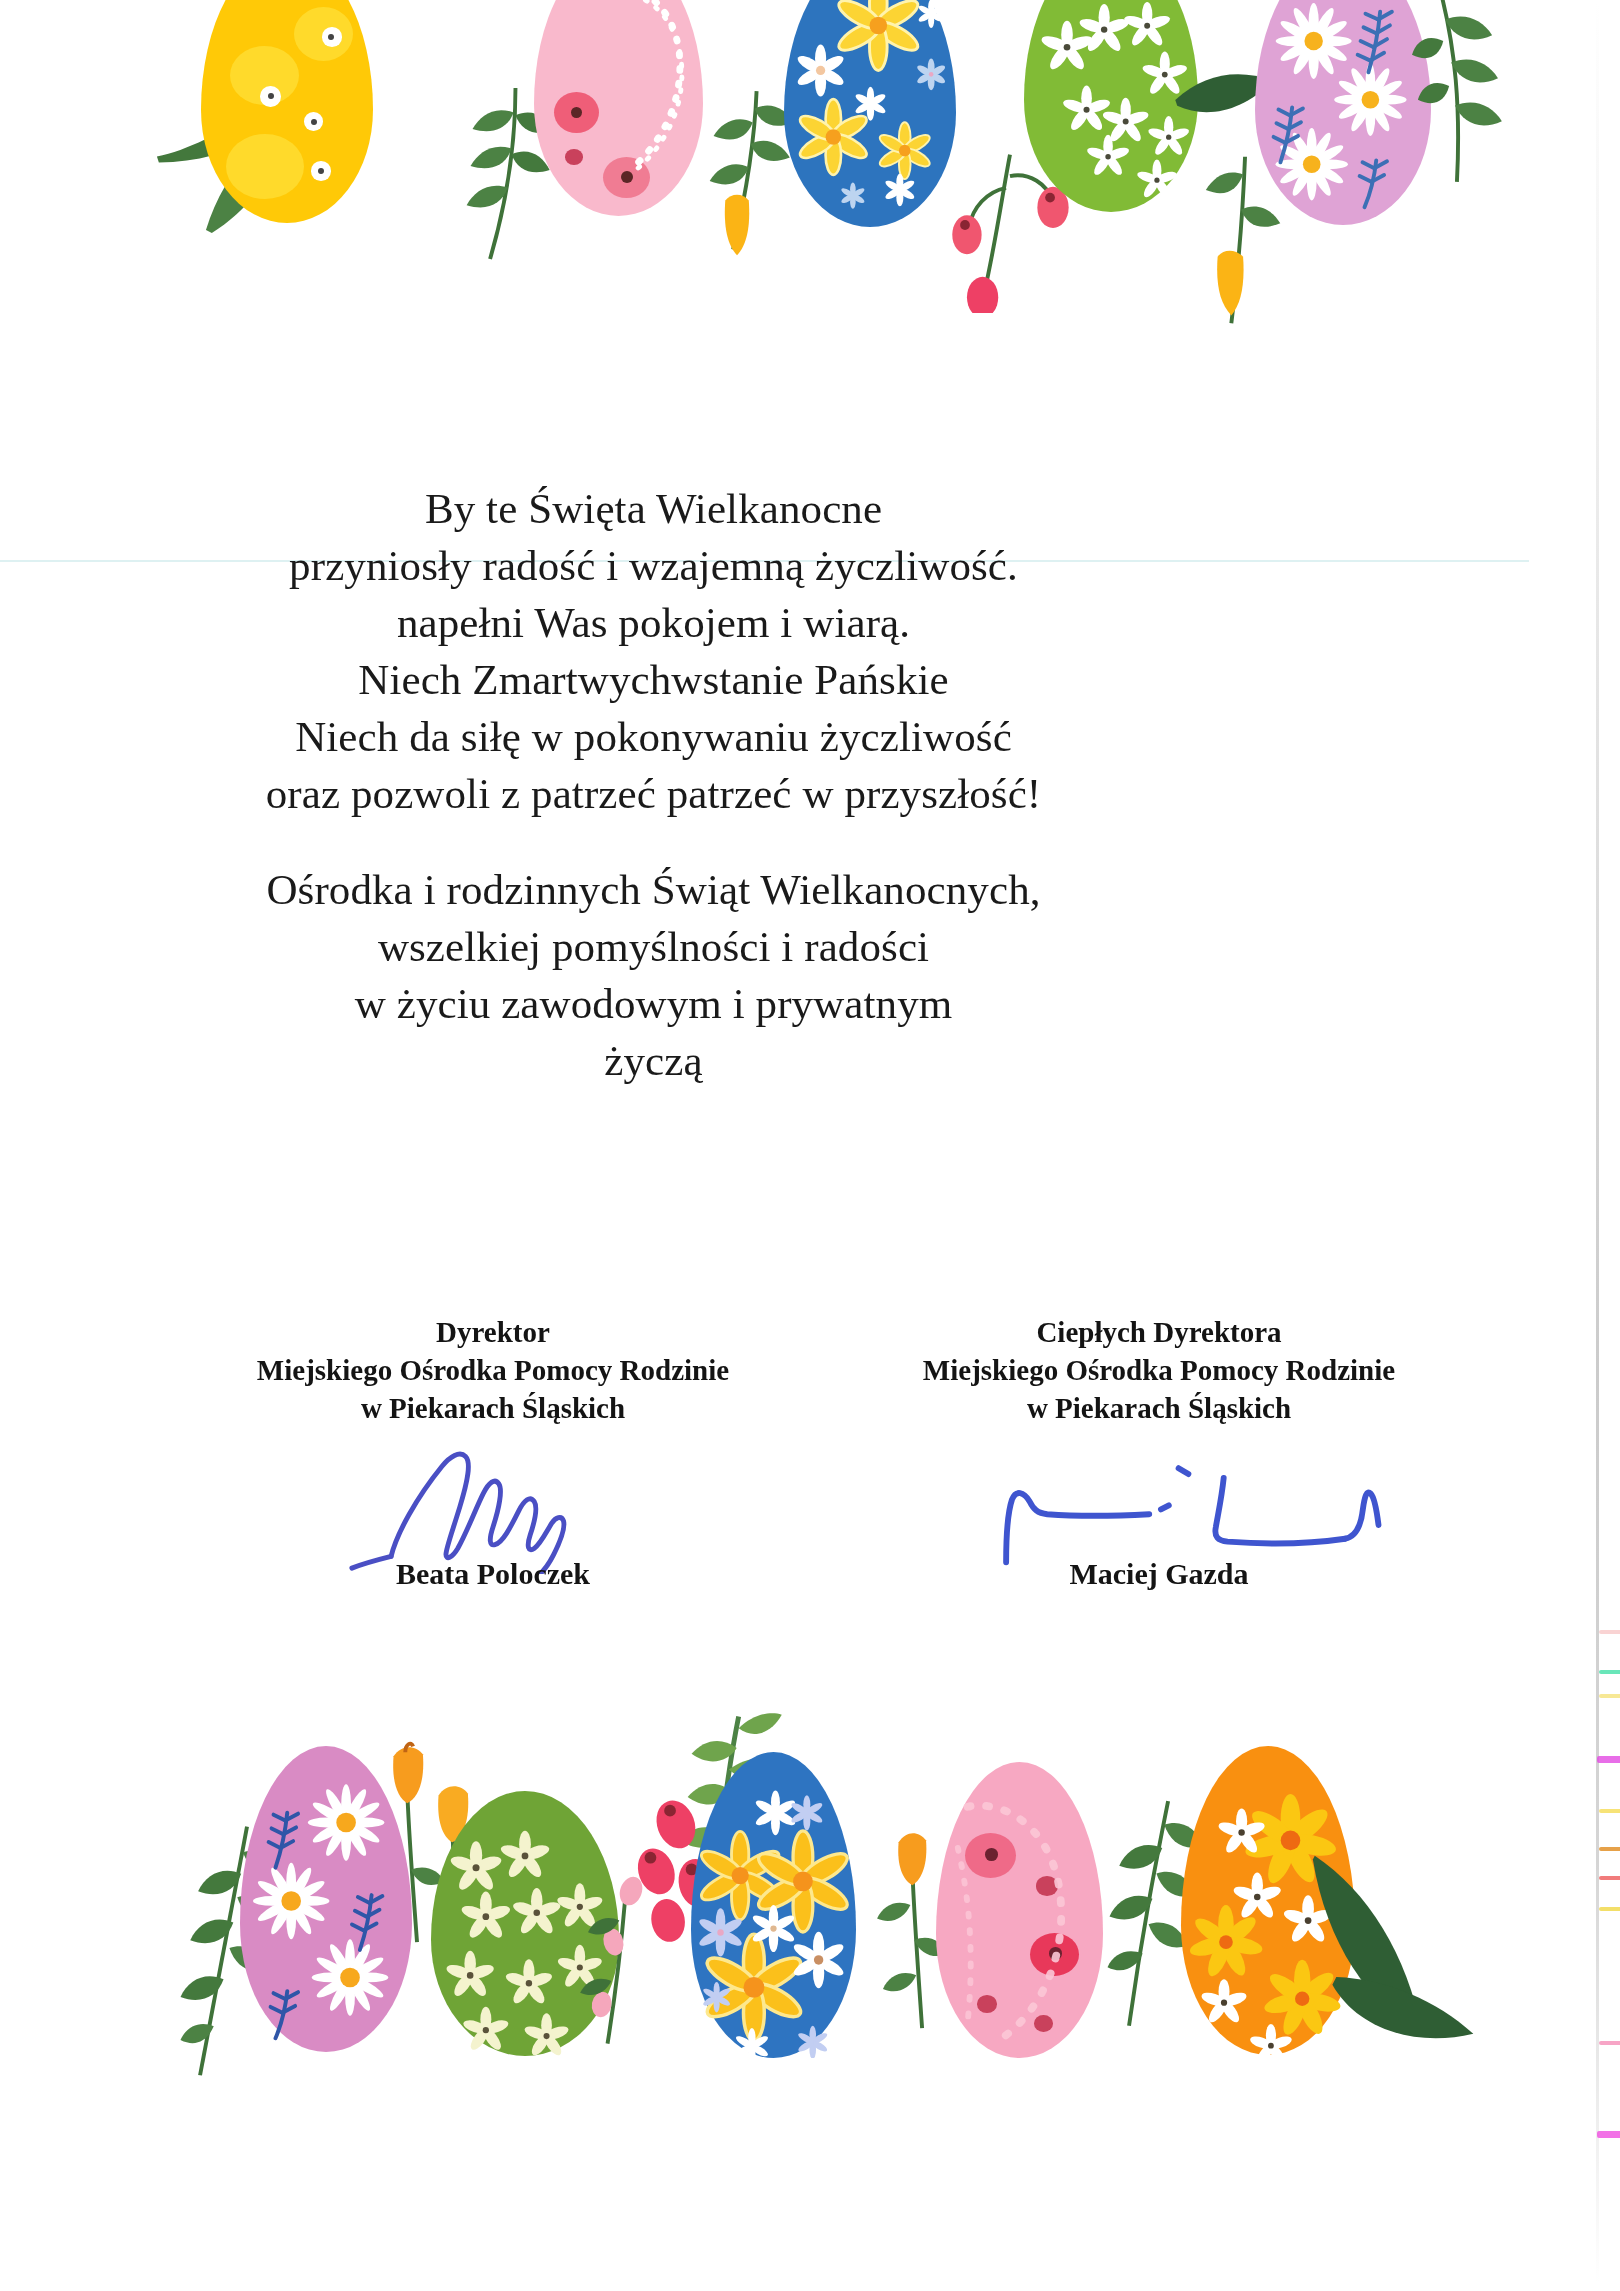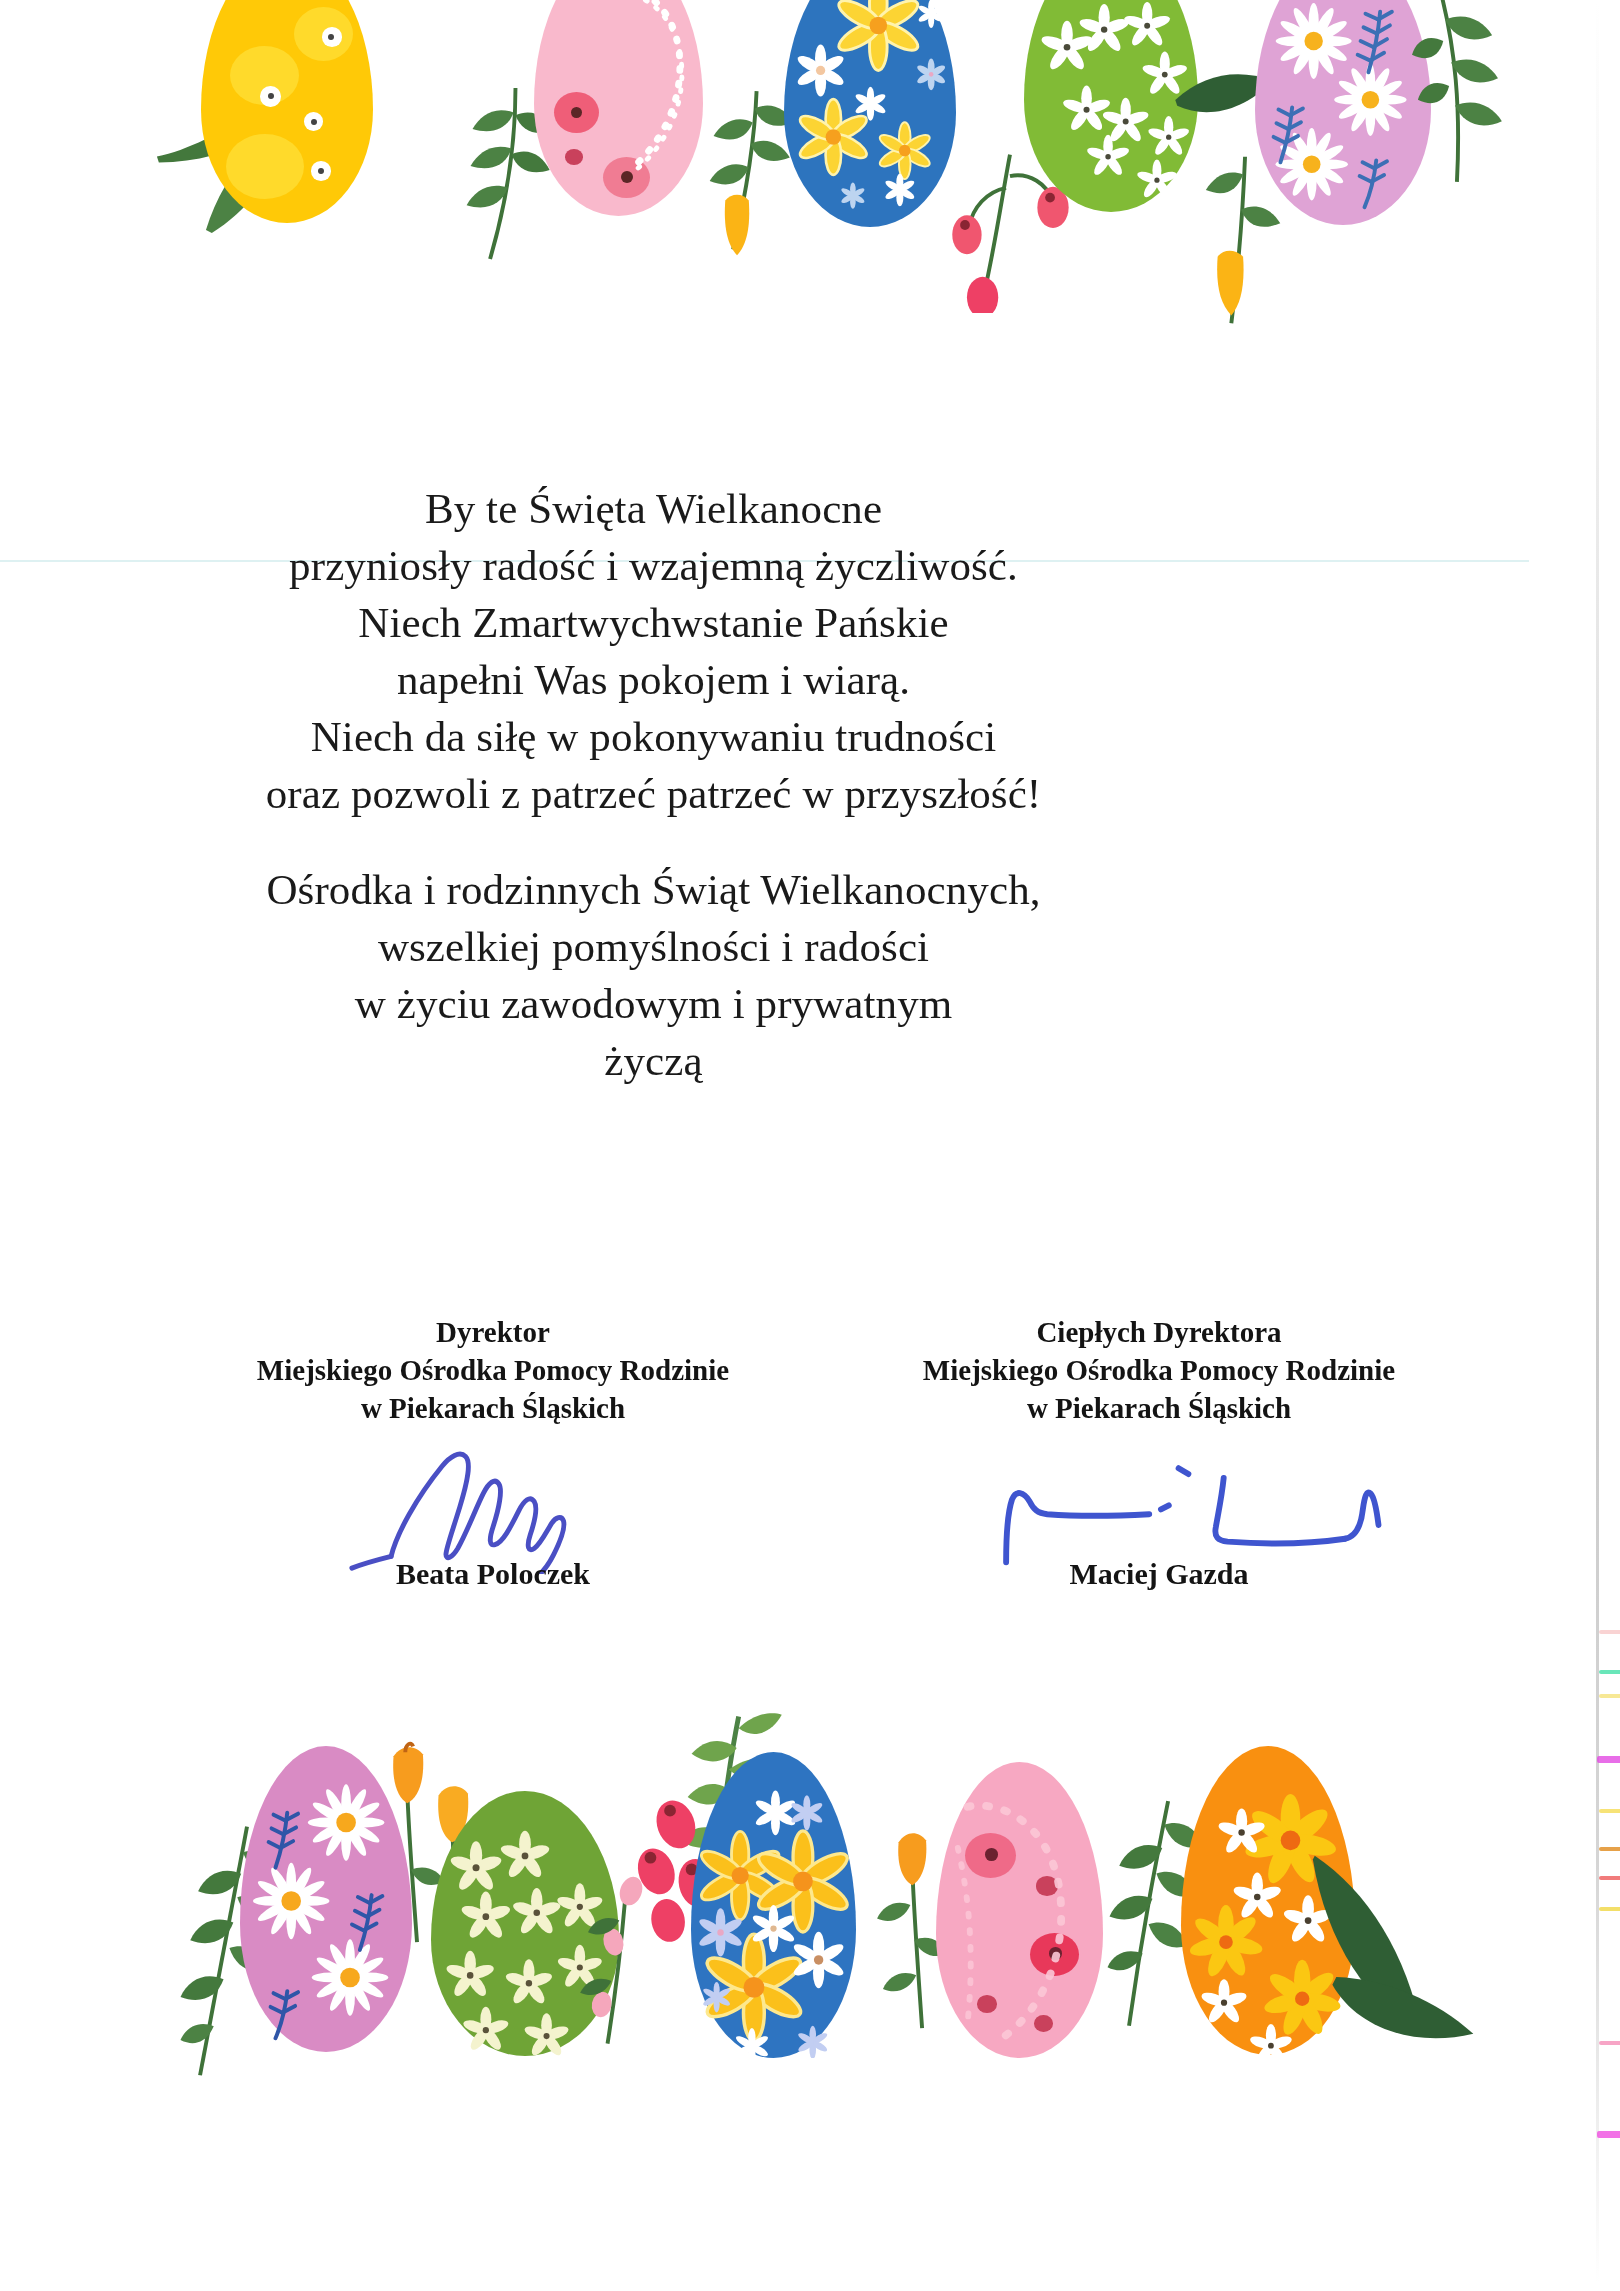--- a/index.html
+++ b/index.html
@@ -445,23 +445,23 @@
         <path d="M38 108 C22 100 10 108 6 122 C22 130 34 124 38 108Z" fill="#44793D"></path>
       </svg>
     </div>
   </div>
 
   <div class="scan-line-h" style="top:560px;"></div>
 
   <div class="verse" style="top:480px;">
     <span class="ln">By te Święta Wielkanocne</span>
     <span class="ln">przyniosły radość i wzajemną życzliwość.</span>
+    <span class="ln">napełni Was pokojem i wiarą.</span>
     <span class="ln">Niech Zmartwychwstanie Pańskie</span>
-    <span class="ln">napełni Was pokojem i wiarą.</span>
-    <span class="ln">Niech da siłę w pokonywaniu trudności</span>
+    <span class="ln">Niech da siłę w pokonywaniu życzliwość</span>
     <span class="ln">oraz pozwoli z patrzeć patrzeć w przyszłość!</span>
     <span class="gap"></span>
     <span class="ln">Ośrodka i rodzinnych Świąt Wielkanocnych,</span>
     <span class="ln">wszelkiej pomyślności i radości</span>
     <span class="ln">w życiu zawodowym i prywatnym</span>
     <span class="ln">życzą</span>
   </div>
 
   <div class="sig-area" style="top:1313px;">
 

